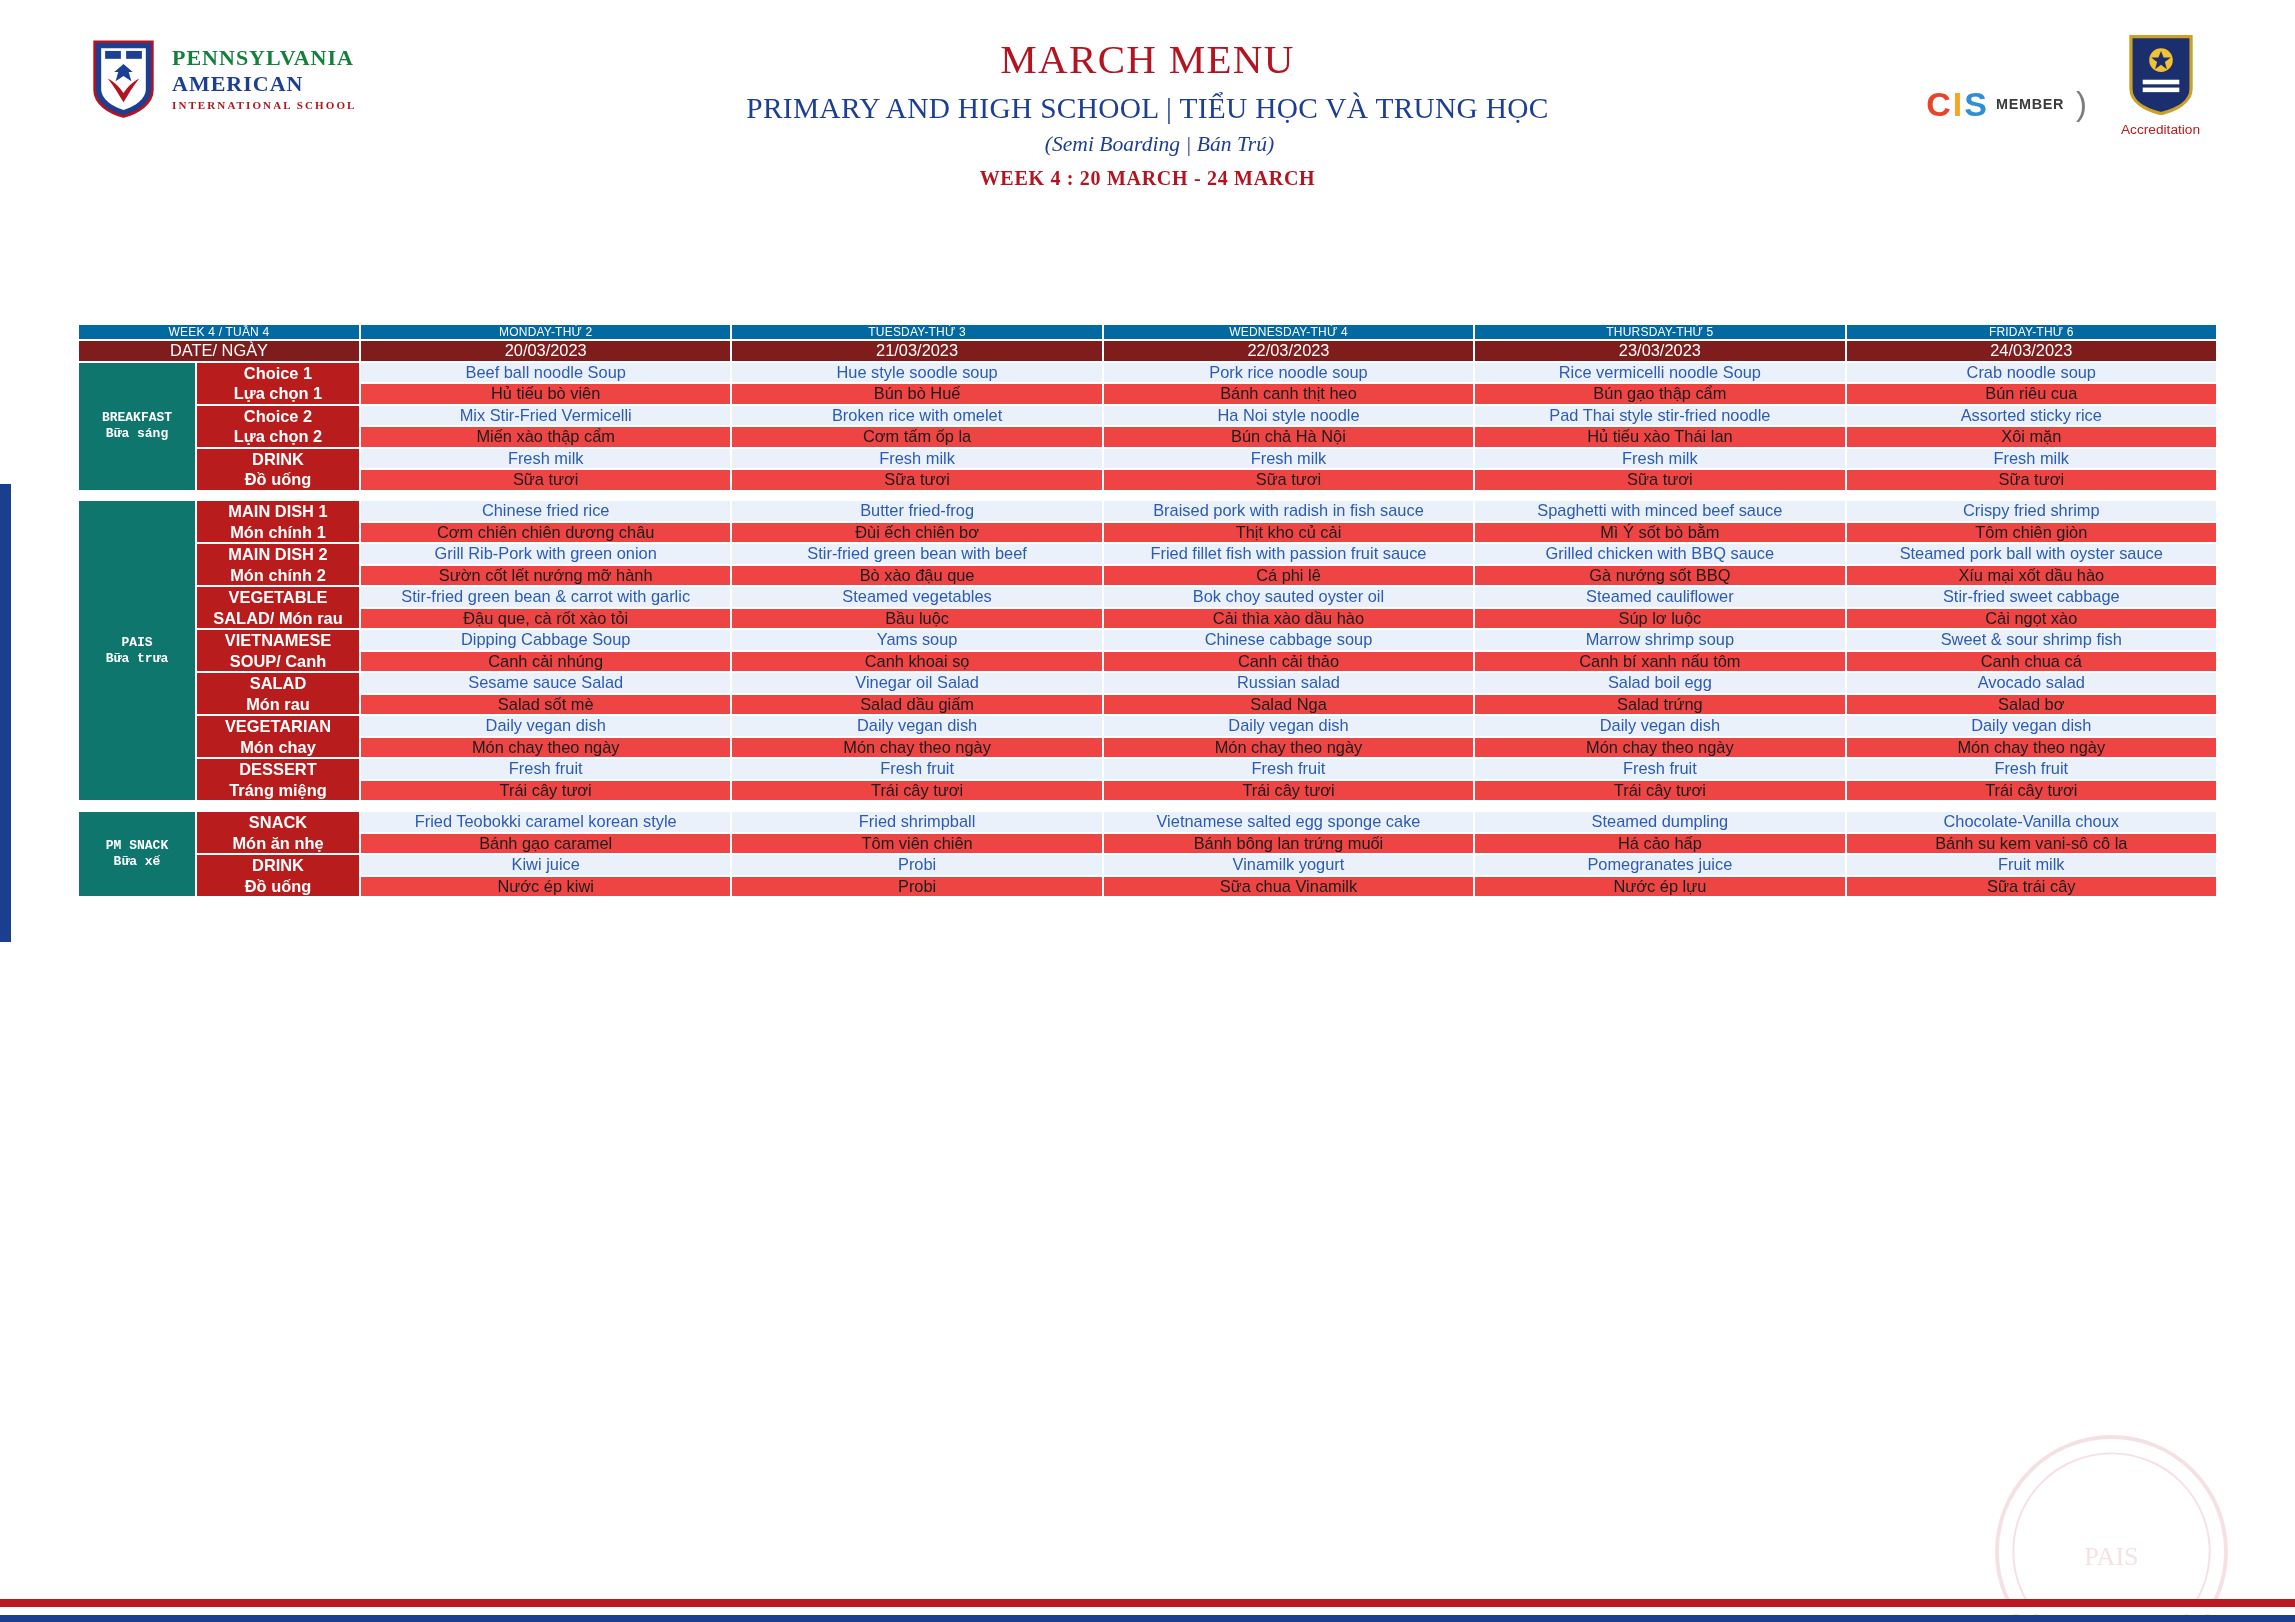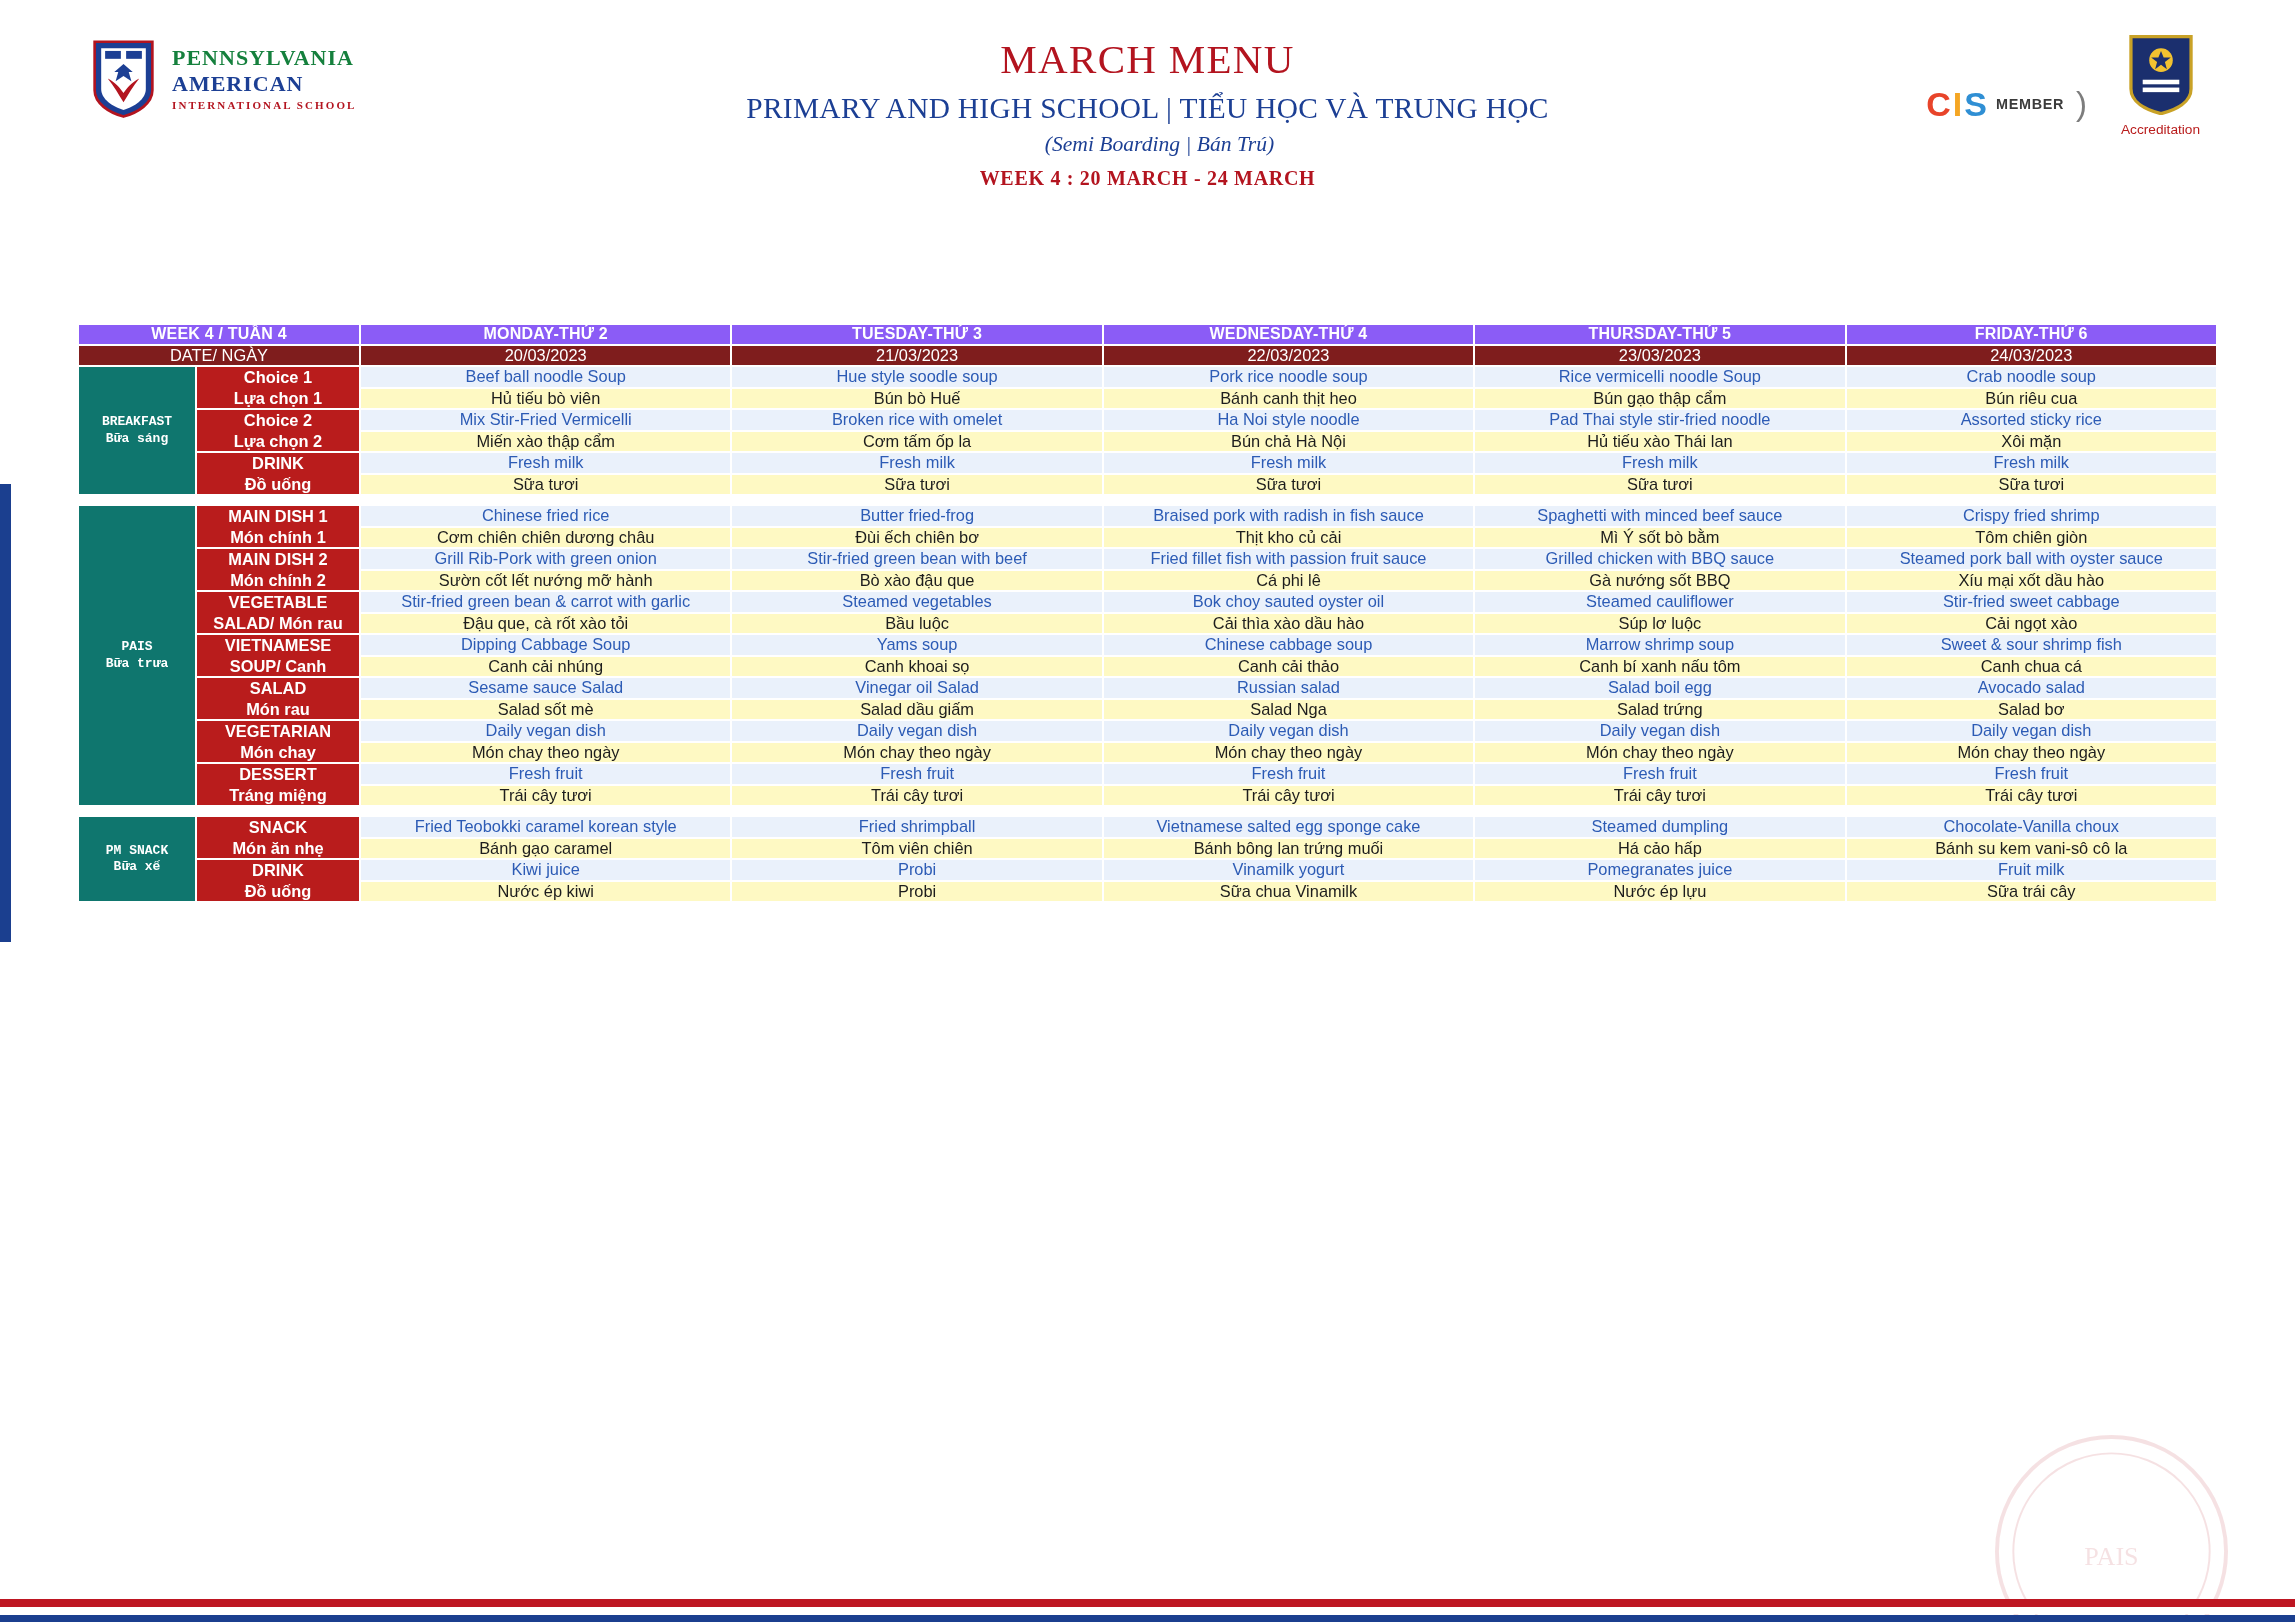--- a/index.html
+++ b/index.html
@@ -65,28 +65,28 @@
   table.menu td, table.menu th { padding:0; }
   .cell {
     padding: 5.9px 5.2px;
     text-align:center;
     font-size: 16.4px;
     line-height:1.18;
     color:#262626;
   }
   
   .hdr {
-    background:#8b5cf6; color:#ffffff; font-weight:700; font-size:16px;
+    background:#0369a1; color:#ffffff; font-weight:400; font-size:12px;
     letter-spacing:0.2px;
   }
   .hdr-date { background:#7f1d1d; color:#ffffff; font-size:16.4px; }
   .blue-hdr { background:#0f766e; color:#ffffff; font-weight:700; font-size:13px; line-height:1.25;font-family:Liberation Mono, monospace;}
   .blue-sub { background:#b91c1c; color:#ffffff; font-weight:700; font-size:16.4px; line-height:1.25;}
   .en { background:#eaf1fb; color:#2c5bb5; }
-  .vi { background:#fef9c3; color:#1d1d1d; }
+  .vi { background:#ef4444; color:#1d1d1d; }
   .gap-row td { height:7.9px; background:#ffffff; border:none; padding:0; }
   col.c-sec { width:116px; }
   col.c-lbl { width:162px; }
 
   .watermark {
     position:absolute; right:46px; bottom:6.5px; width:275px; height:216px;
     opacity:0.12; pointer-events:none;
   }
 </style>
 </head>

